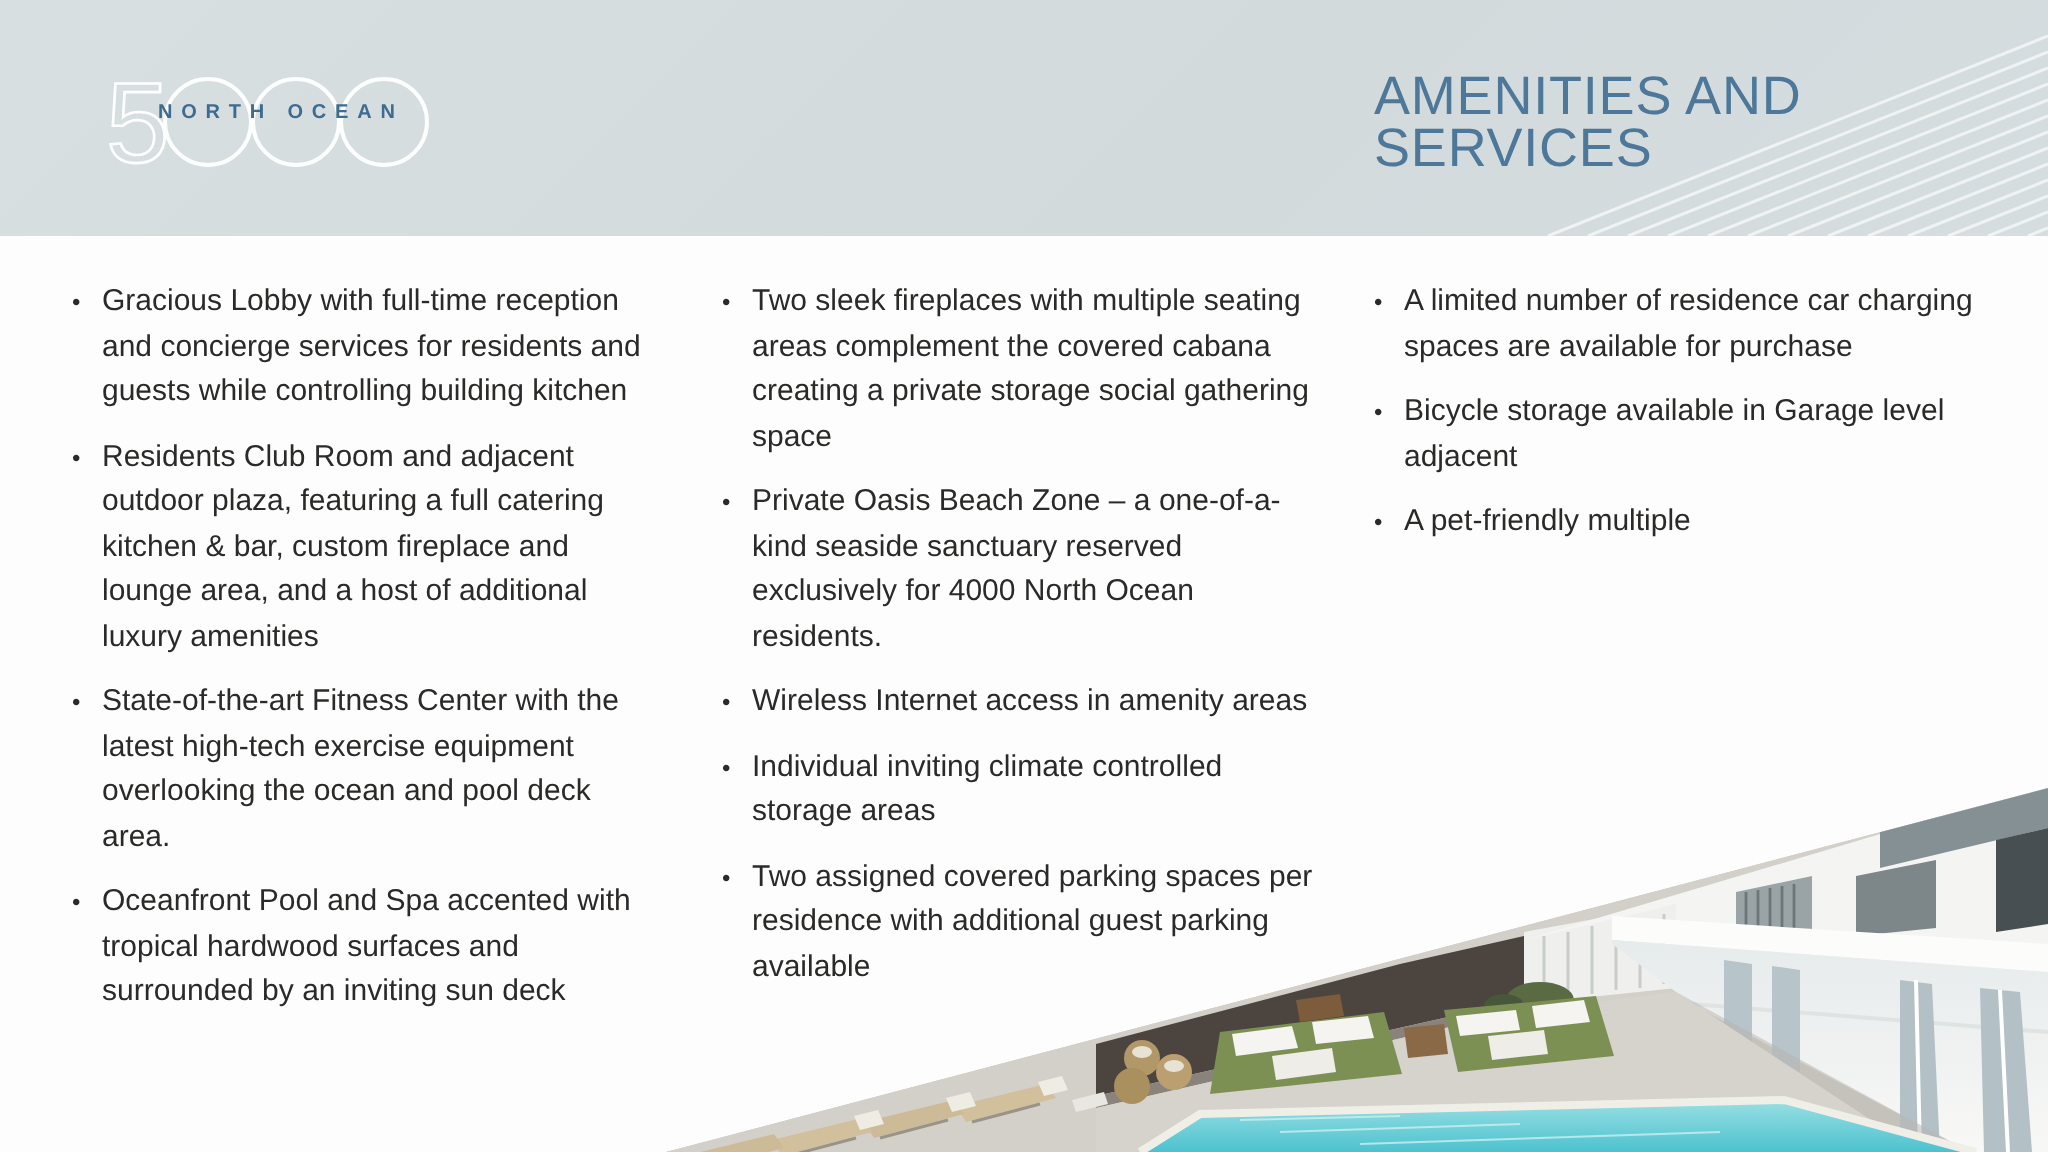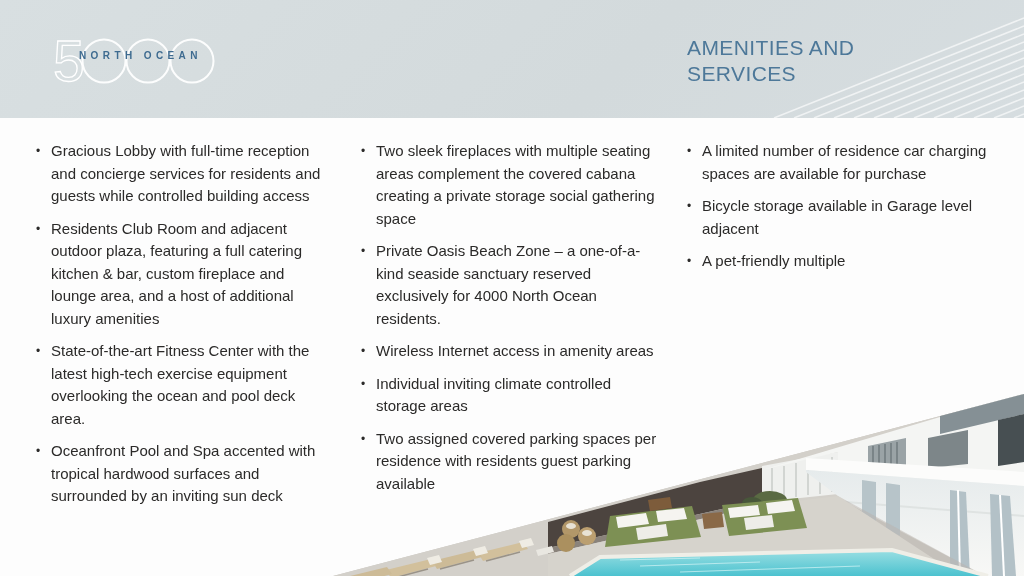--- a/index.html
+++ b/index.html
@@ -9,21 +9,21 @@
   }
   
   .header{
     position:absolute;left:0;top:0;width:1024px;height:118px;
     background:linear-gradient(135deg,#d8dfe1 0%,#d3dadc 60%,#d6dde0 100%);
   }
   .hairlines{position:absolute;right:0;top:0;width:1024px;height:118px;display:block;}
   .logo{position:absolute;left:53px;top:28px;width:175px;height:64px;display:block;}
   .title{
     position:absolute;left:687px;top:35px;
-    color:#4d7899;font-size:21px;line-height:26px;letter-spacing:0.4px;
+    color:#4d7899;font-size:27px;line-height:26px;letter-spacing:0.4px;
     font-weight:400;
   }
   
   .content{position:absolute;left:0;top:118px;width:1024px;}
   .col{position:absolute;top:22px;}
   .col1{left:36px;width:294px;}
   .col2{left:361px;width:300px;}
   .col3{left:687px;width:302px;}
   .item{
     display:flex;gap:9px;margin-bottom:10px;
@@ -73,21 +73,21 @@
       <div>AMENITIES AND</div>
       <div>SERVICES</div>
     </div>
   </div>
 
   <div class="content">
 
     <div class="col col1">
       <div class="item">
         <span class="b">•</span>
-        <span class="t">Gracious Lobby with full-time reception and concierge services for residents and guests while controlled building access</span>
+        <span class="t">Gracious Lobby with full-time reception and concierge services for residents and guests while controlling building kitchen</span>
       </div>
       <div class="item">
         <span class="b">•</span>
         <span class="t">Residents Club Room and adjacent outdoor plaza, featuring a full catering kitchen &amp; bar, custom fireplace and lounge area, and a host of additional luxury amenities</span>
       </div>
       <div class="item">
         <span class="b">•</span>
         <span class="t">State-of-the-art Fitness Center with the latest high-tech exercise equipment overlooking the ocean and pool deck area.</span>
       </div>
       <div class="item">
@@ -108,21 +108,21 @@
       <div class="item">
         <span class="b">•</span>
         <span class="t">Wireless Internet access in amenity areas</span>
       </div>
       <div class="item">
         <span class="b">•</span>
         <span class="t">Individual inviting climate controlled storage areas</span>
       </div>
       <div class="item">
         <span class="b">•</span>
-        <span class="t">Two assigned covered parking spaces per residence with residents guest parking available</span>
+        <span class="t">Two assigned covered parking spaces per residence with additional guest parking available</span>
       </div>
     </div>
 
     <div class="col col3">
       <div class="item">
         <span class="b">•</span>
         <span class="t">A limited number of residence car charging spaces are available for purchase</span>
       </div>
       <div class="item">
         <span class="b">•</span>

